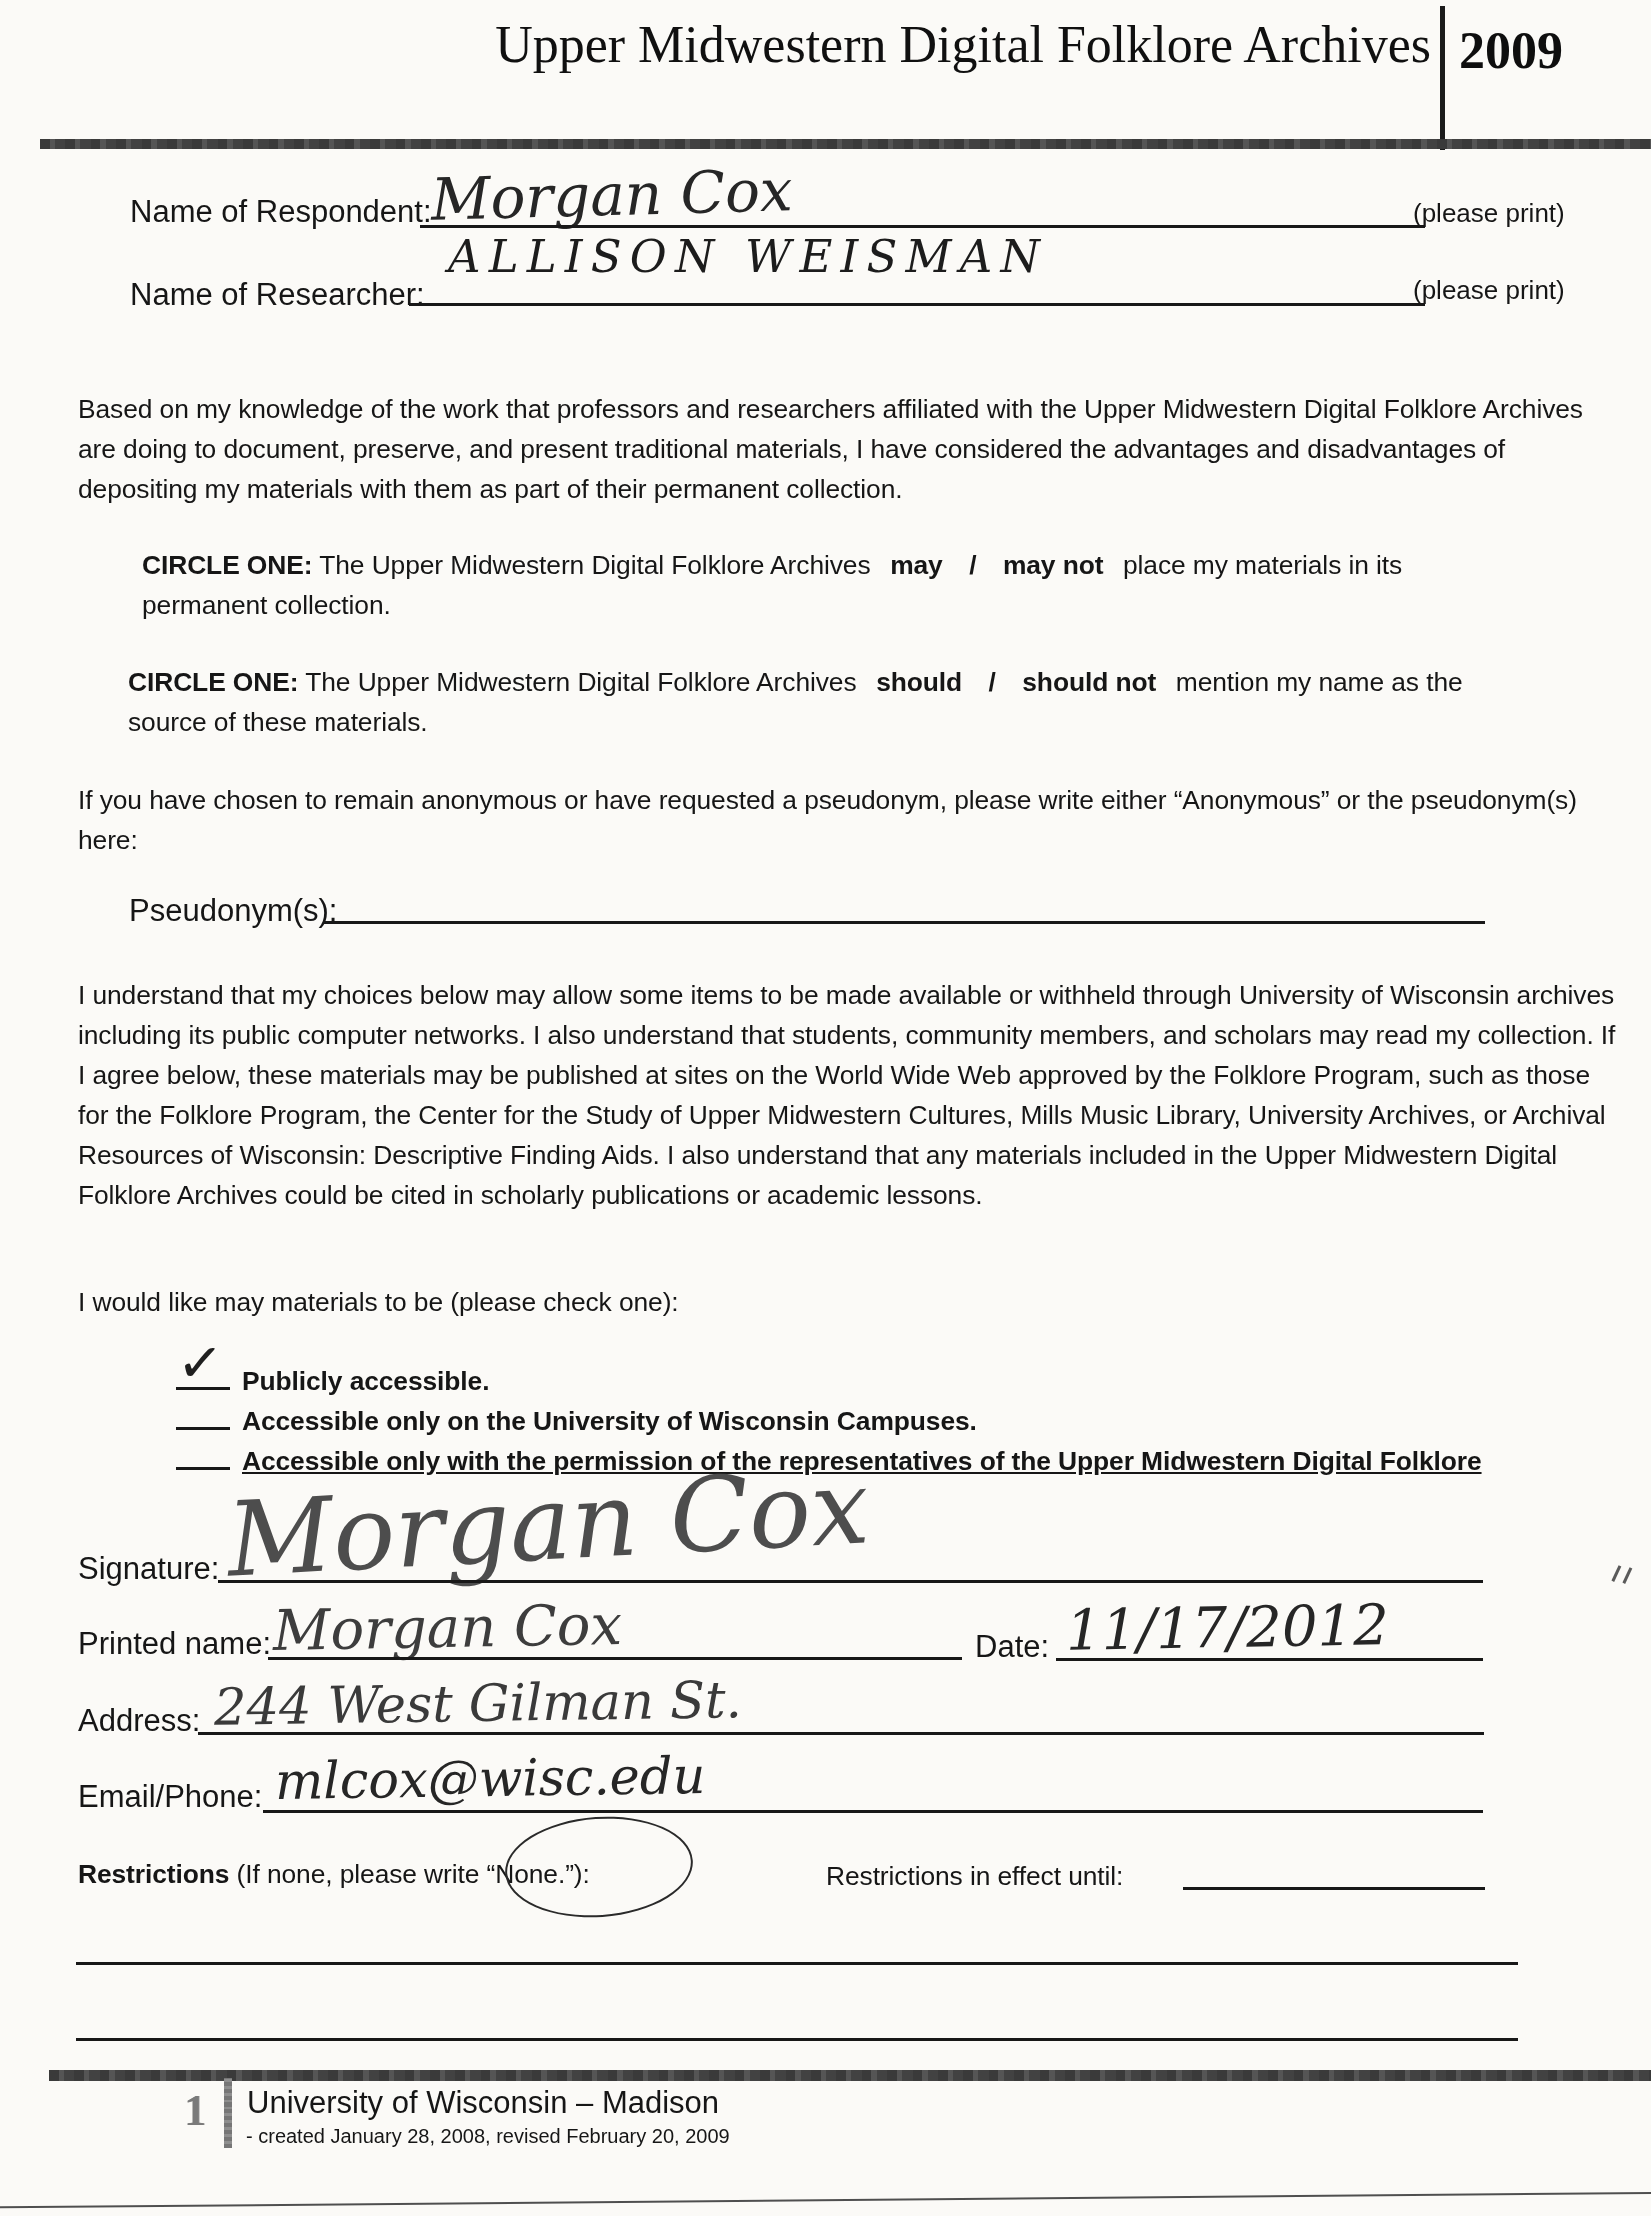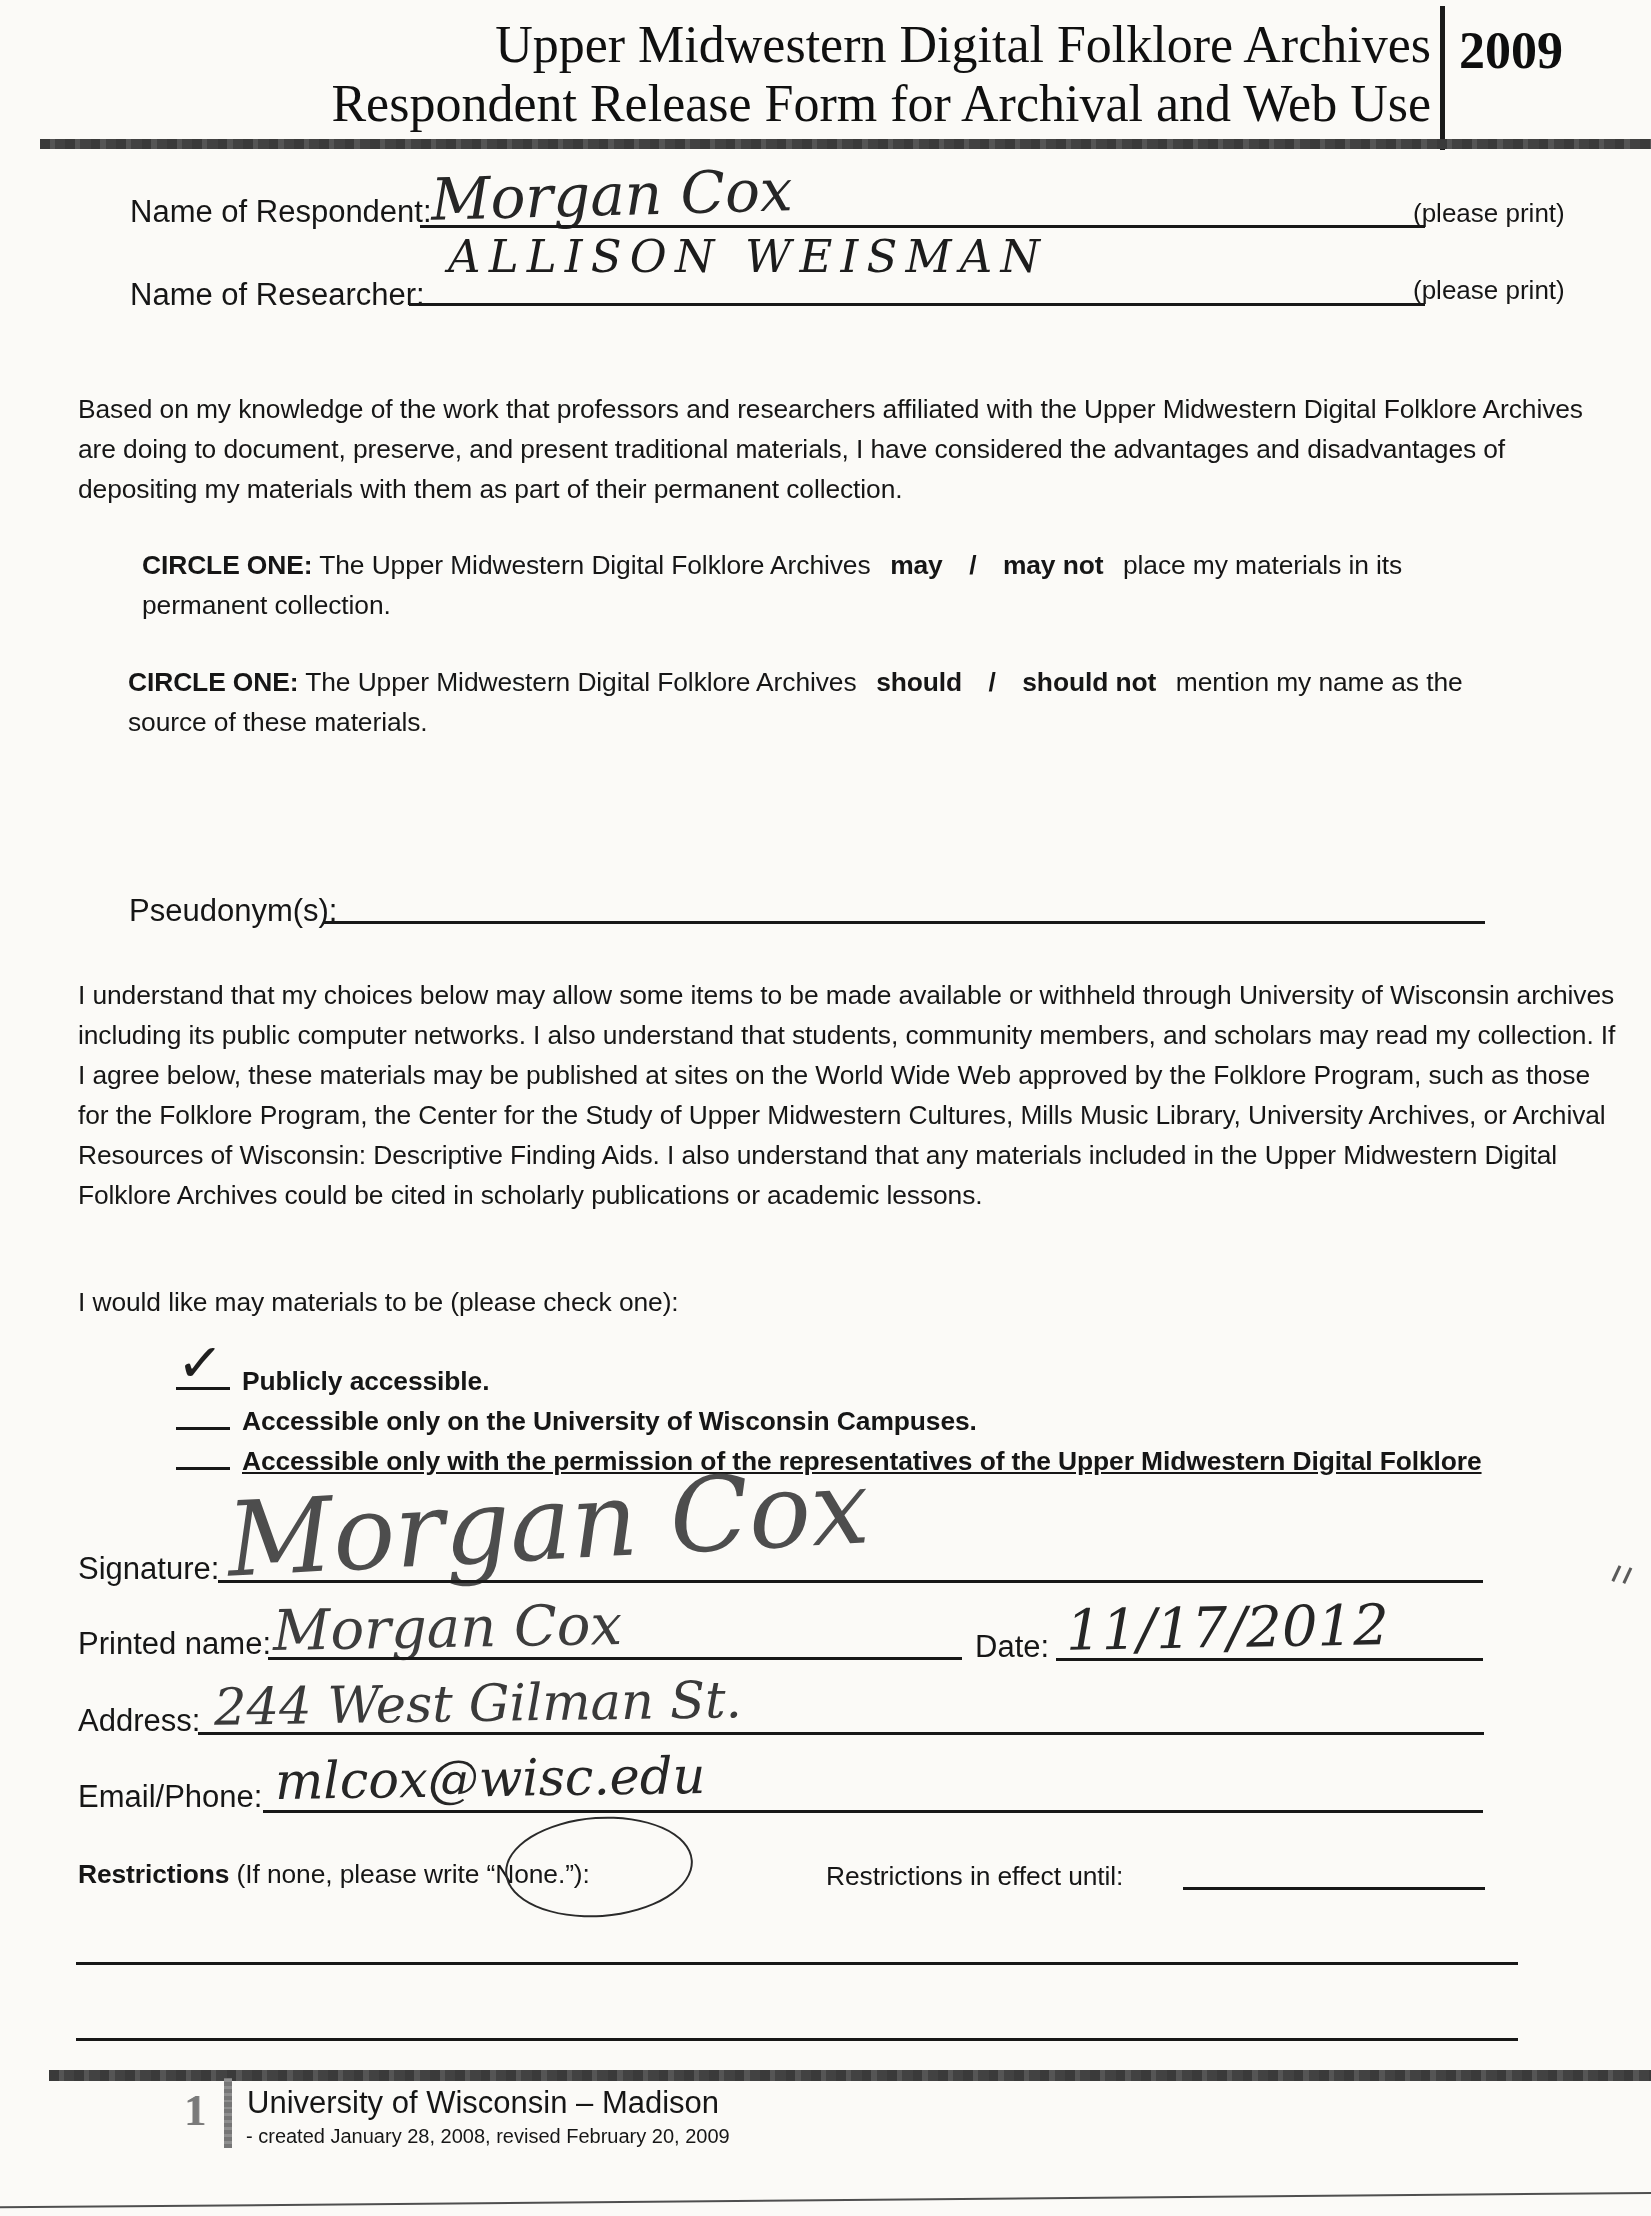--- a/index.html
+++ b/index.html
@@ -65,21 +65,20 @@
   .opt-gap{margin:0 12.4px;}
   .slash-gap{margin:0 6.9px;}
 </style>
 </head>
 <body>
 
 <div class="page">
 
   <div class="abs serif" style="top:15px;right:221px;text-align:right;font-size:52px;line-height:59px;color:#101010;">
     <div>Upper Midwestern Digital Folklore Archives</div>
-    <div>Respondent Release Form for Archival and Web Use</div>
   </div>
   <div class="vbar" style="left:1440px;top:5.5px;width:4.8px;height:144px;"></div>
   <div class="abs serif b" style="left:1459px;top:20.6px;font-size:52px;color:#0e0e0e;">2009</div>
   <div class="thickrule" style="left:40px;top:139px;width:1612px;"></div>
 
   <div class="abs lbl" style="left:130px;top:194px;">Name of Respondent:</div>
   <div class="abs hand" style="left:431px;top:161px;font-size:58px;transform:rotate(-1.5deg);">Morgan Cox</div>
   <div class="rule" style="left:420px;top:225px;width:1005px;"></div>
   <div class="abs" style="left:1413px;top:198px;font-size:26px;">(please print)</div>
 
@@ -101,20 +100,21 @@
 
   <div class="abs para" style="left:128px;top:662px;width:1367px;">
     <span class="b">CIRCLE ONE:</span>
     <span>The Upper Midwestern Digital Folklore Archives</span>
     <span class="b opt-gap">should</span>
     <span class="b slash-gap">/</span>
     <span class="b opt-gap">should not</span>
     <span>mention my name as the source of these materials.</span>
   </div>
 
+  <div class="abs para" style="left:78px;top:780px;width:1535px;">If you have chosen to remain anonymous or have requested a pseudonym, please write either “Anonymous” or the pseudonym(s) here:</div>
   <div class="abs lbl" style="left:129px;top:893px;">Pseudonym(s):</div>
   <div class="rule" style="left:323px;top:921px;width:1162px;"></div>
 
   <div class="abs para" style="left:78px;top:975px;width:1544px;">I understand that my choices below may allow some items to be made available or withheld through University of Wisconsin archives including its public computer networks. I also understand that students, community members, and scholars may read my collection. If I agree below, these materials may be published at sites on the World Wide Web approved by the Folklore Program, such as those for the Folklore Program, the Center for the Study of Upper Midwestern Cultures, Mills Music Library, University Archives, or Archival Resources of Wisconsin: Descriptive Finding Aids.  I also understand that any materials included in the Upper Midwestern Digital Folklore Archives could be cited in scholarly publications or academic lessons.</div>
 
   <div class="abs para" style="left:78px;top:1282px;width:1535px;">I would like may materials to be (please check one):</div>
 
   <div class="abs checkmark hand" style="left:177px;top:1331px;transform:rotate(4deg);">✓</div>
   <div class="rule" style="left:176px;top:1387px;width:54px;"></div>
   <div class="abs para b" style="left:242px;top:1361px;white-space:nowrap;">Publicly accessible.</div>

